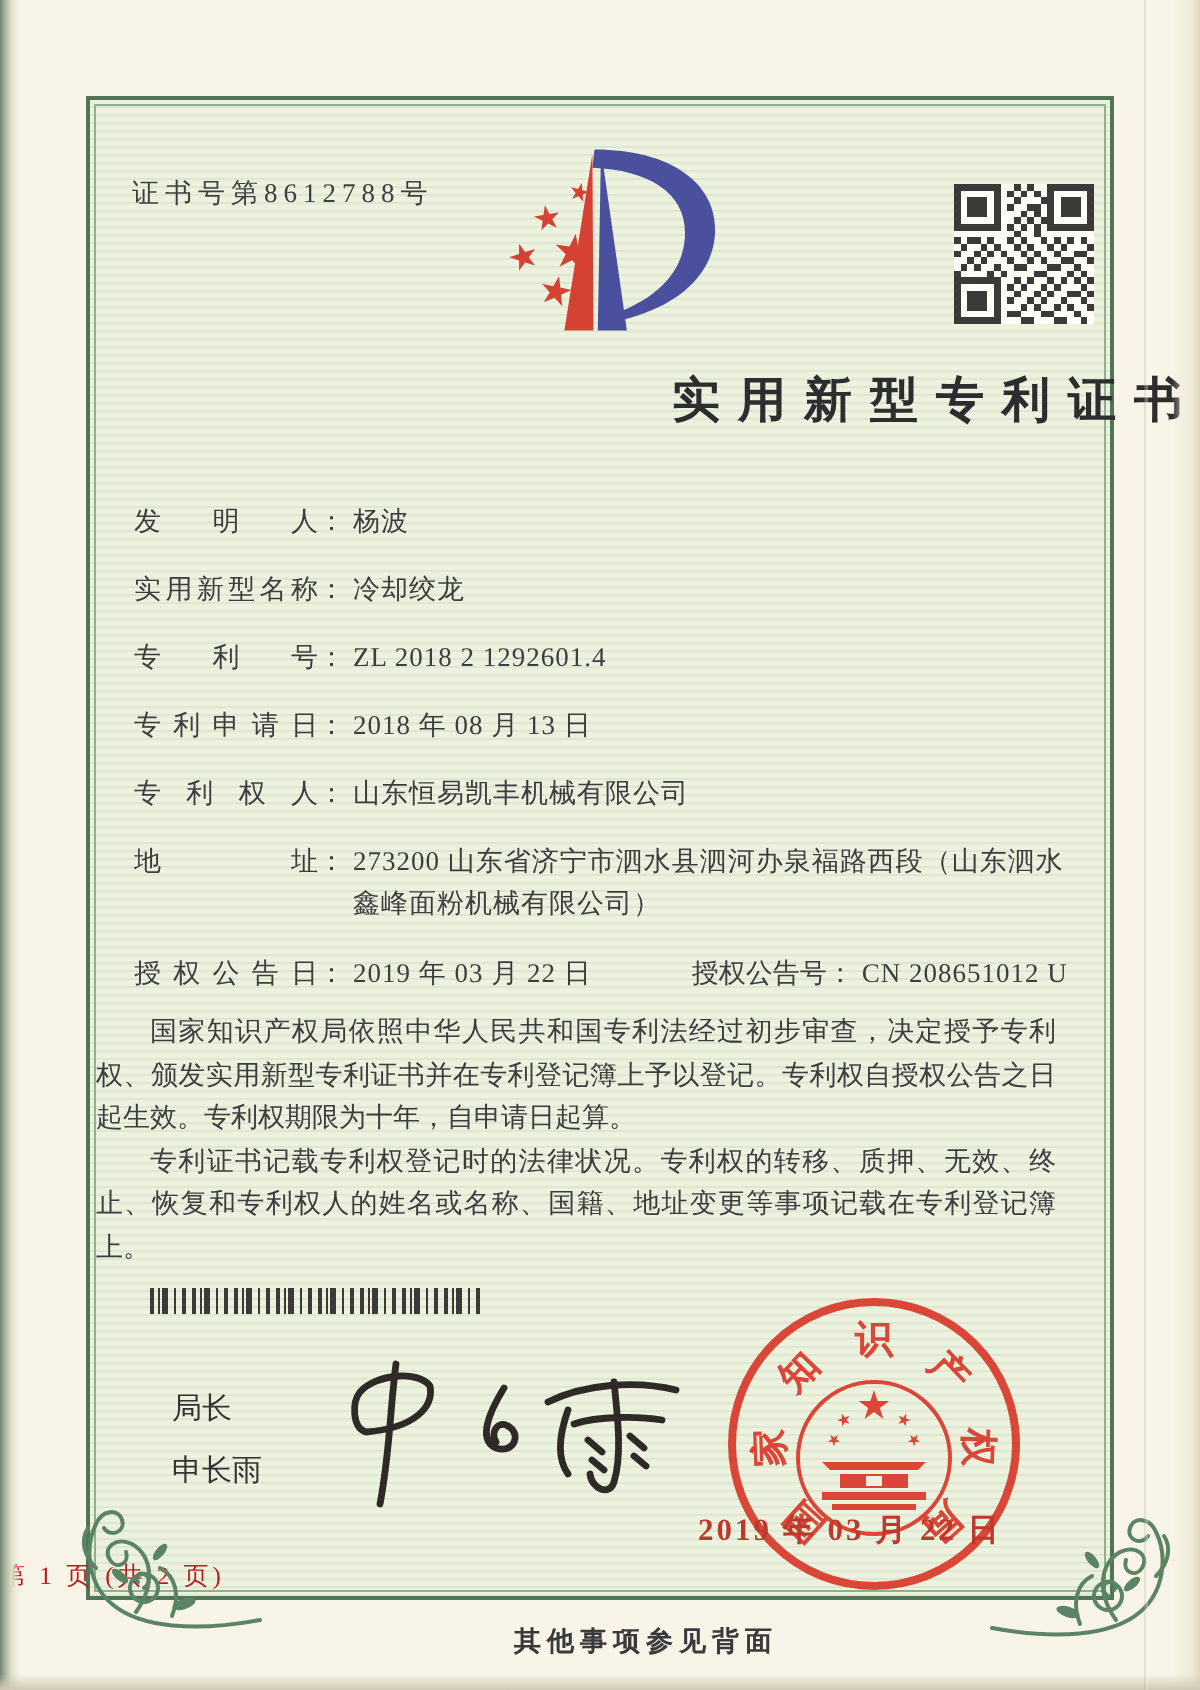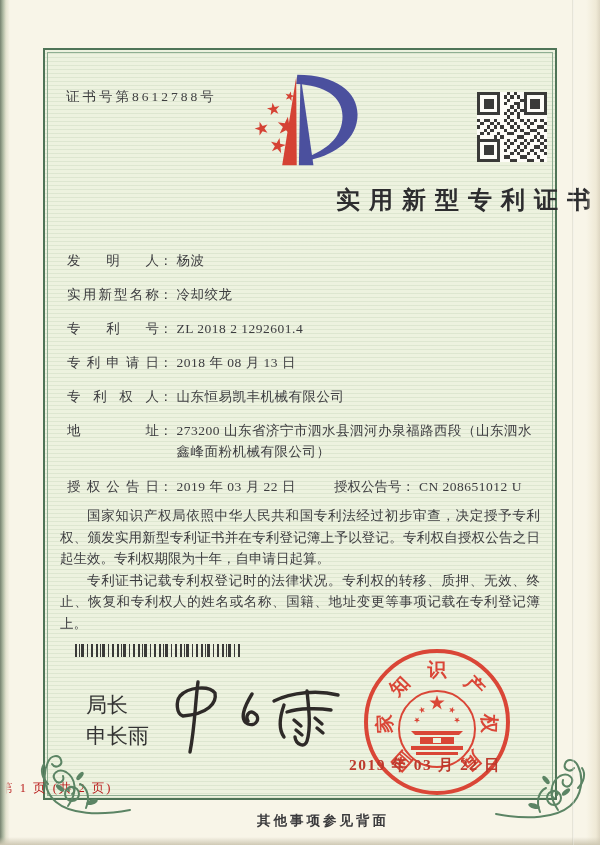--- a/index.html
+++ b/index.html
@@ -35,33 +35,33 @@
     letter-spacing:9px;color:#2d2d2f;z-index:2;}
 
   .fields{left:67px;top:250px;width:478px;font-size:13.5px;color:#3d3d40;z-index:2;}
   .field-row{margin-bottom:12px;line-height:22px;white-space:nowrap;}
   .f-label{display:inline-block;width:92px;text-align:justify;text-align-last:justify;
     vertical-align:top;}
   .f-colon{display:inline-block;vertical-align:top;}
   .f-value{display:inline-block;vertical-align:top;margin-left:4px;letter-spacing:.5px;}
   .f-value.wrap{white-space:normal;width:368px;line-height:21px;}
   .grant-row{display:flex;margin-top:14px;line-height:22px;white-space:nowrap;}
-  .grant-pair2{margin-left:38px;}
-
-  .body-text{left:60px;top:505px;width:480px;font-size:13.5px;line-height:21.5px;
+  .grant-pair2{margin-left:50px;}
+
+  .body-text{left:48px;top:505px;width:480px;font-size:13.5px;line-height:21.5px;
     text-align:justify;color:#3d3d40;z-index:2;}
   .body-text p{margin:0;text-indent:2em;}
 
   .barcode{left:75px;top:644px;width:168px;height:13px;z-index:2;
     background:repeating-linear-gradient(90deg,
       #3a3a38 0 2px,transparent 2px 4px,#3a3a38 4px 5px,transparent 5px 6px,
       #3a3a38 6px 9px,transparent 9px 12px,#3a3a38 12px 13px,transparent 13px 16px,
       #3a3a38 16px 18px,transparent 18px 21px);}
 
-  .issuer{left:86px;top:690px;font-size:21px;line-height:31px;color:#333;z-index:3;}
+  .issuer{left:86px;top:690px;font-size:15px;line-height:31px;color:#333;z-index:3;}
   .signature{left:168px;top:670px;z-index:3;}
   .seal{left:358px;top:643px;z-index:2;opacity:.93;}
   .seal-date{left:349px;top:755px;font-size:15.5px;font-weight:600;letter-spacing:1.5px;
     color:#bd392c;z-index:4;}
 
   .page-info{left:0;right:0;top:780px;font-size:12.5px;letter-spacing:2px;
     color:#b91c1c;z-index:2;}
   .back-note{left:0;right:0;top:812px;text-align:center;font-size:13.5px;letter-spacing:3px;
     color:#3a3a3c;z-index:2;font-weight:600;padding-left:46px;}
 

